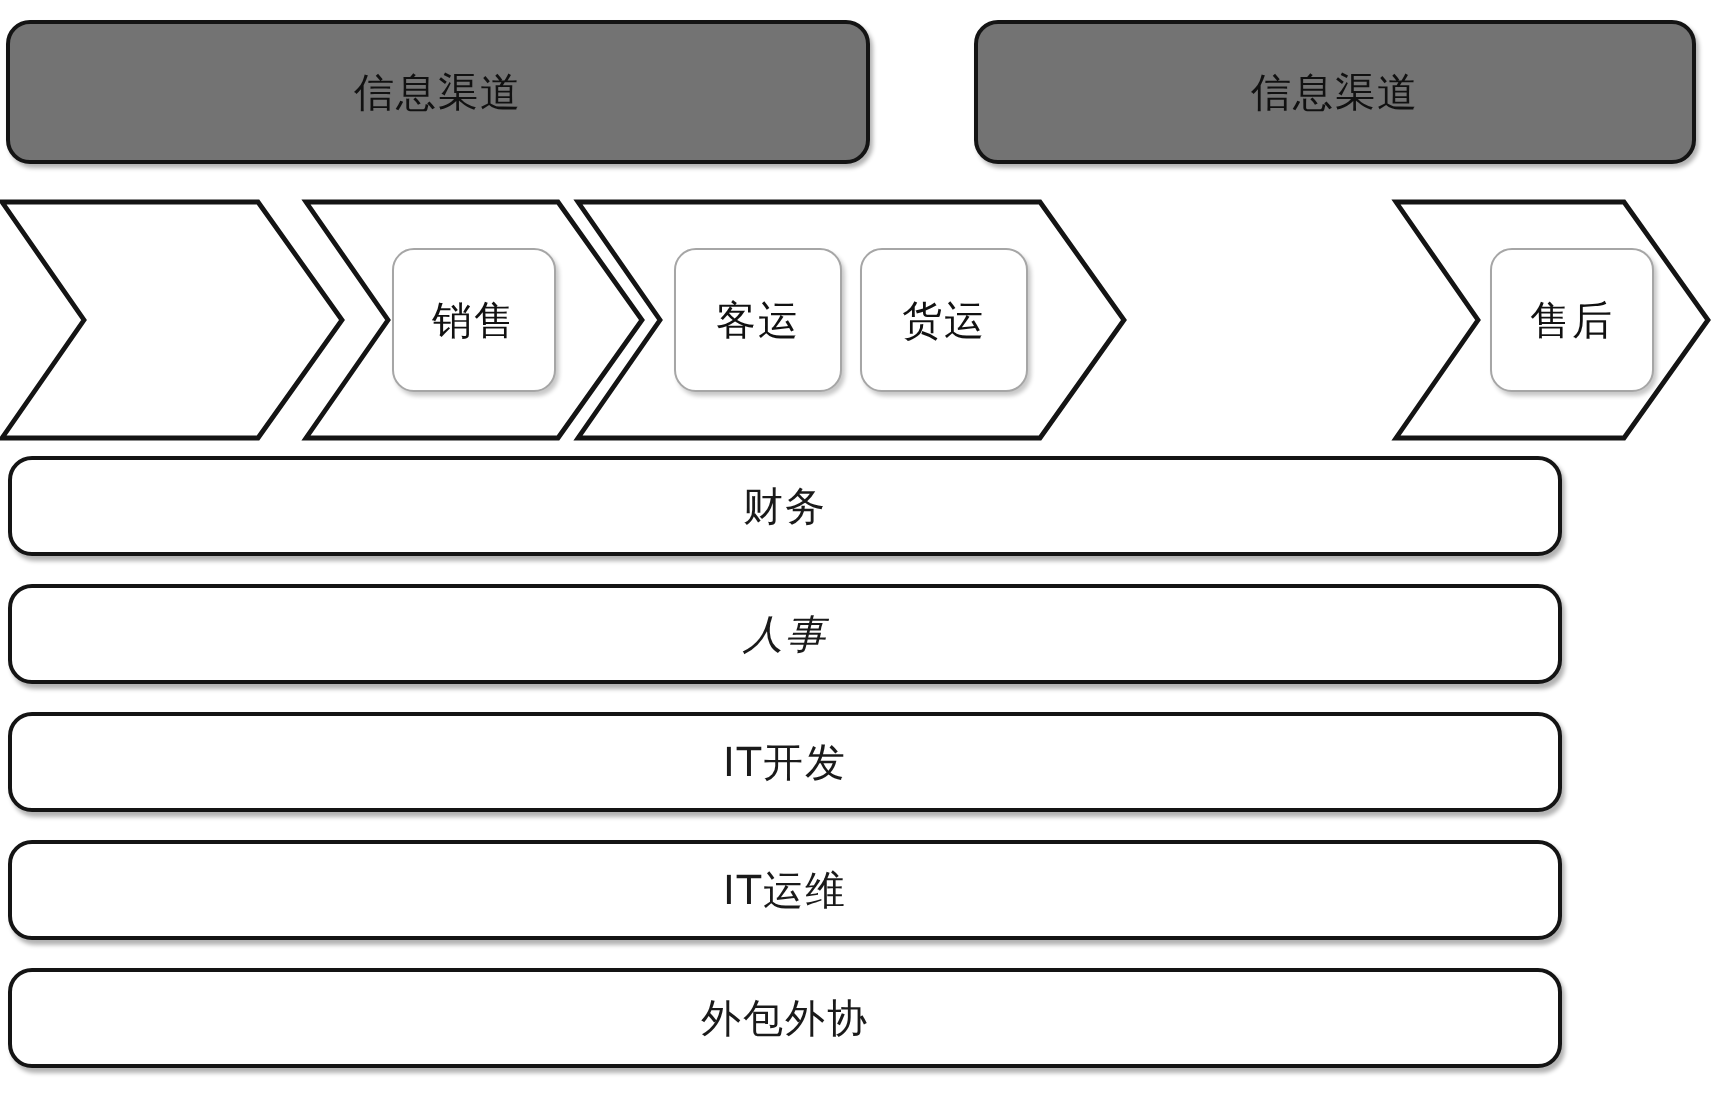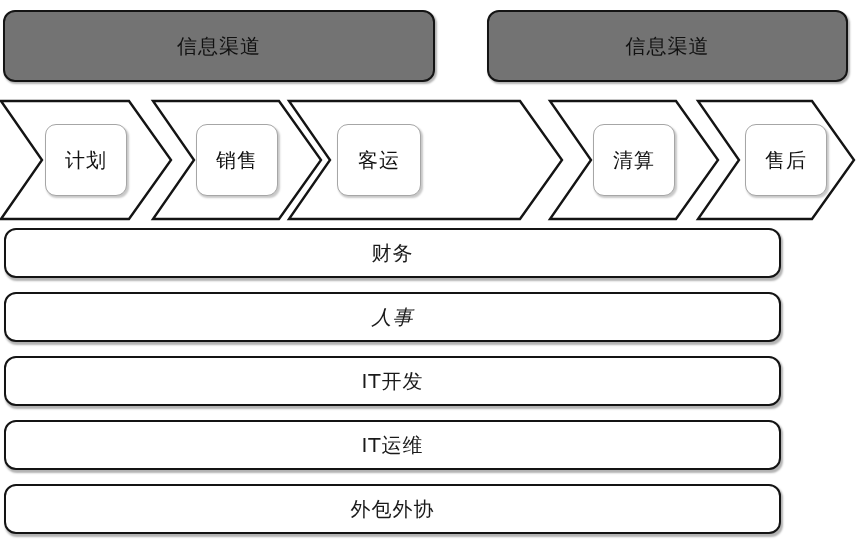--- a/index.html
+++ b/index.html
@@ -121,53 +121,41 @@
   </div>
   <div class="channel-box" style="left: 487px; top: 10px; width: 361px; height: 72px;">
     <span class="channel-label">信息渠道</span>
   </div>
 
   <div id="chevron-band">
       <div class="chevron" style="left: 0px; width: 172px;">
         <svg width="172" height="124" viewBox="0 0 172 124">
           <polygon points="1,3 129,3 171,62 129,121 1,121 42,62" fill="#ffffff" stroke="#141414" stroke-width="2.4" stroke-linejoin="miter"></polygon>
         </svg>
-        <div class="chevron-inner-wrap" style="left: 45px; width: 82px;">
-          <div class="stage-box" style="width: 82px;">
-            <span class="stage-label">计划</span>
-          </div>
-        </div>
       </div>
       <div class="chevron" style="left: 152px; width: 170px;">
         <svg width="170" height="124" viewBox="0 0 170 124">
           <polygon points="1,3 127,3 169,62 127,121 1,121 42,62" fill="#ffffff" stroke="#141414" stroke-width="2.4" stroke-linejoin="miter"></polygon>
         </svg>
         <div class="chevron-inner-wrap" style="left: 44px; width: 82px;">
           <div class="stage-box" style="width: 82px;">
             <span class="stage-label">销售</span>
           </div>
         </div>
       </div>
       <div class="chevron" style="left: 288px; width: 275px;">
         <svg width="275" height="124" viewBox="0 0 275 124">
           <polygon points="1,3 232,3 274,62 232,121 1,121 42,62" fill="#ffffff" stroke="#141414" stroke-width="2.4" stroke-linejoin="miter"></polygon>
         </svg>
         <div class="chevron-inner-wrap" style="left: 49px; width: 177px;">
           <div class="stage-box" style="width: 84px;">
             <span class="stage-label">客运</span>
           </div>
-        </div>
-      </div>
-      <div class="chevron" style="left: 549px; width: 170px;">
-        <svg width="170" height="124" viewBox="0 0 170 124">
-          <polygon points="1,3 127,3 169,62 127,121 1,121 42,62" fill="#ffffff" stroke="#141414" stroke-width="2.4" stroke-linejoin="miter"></polygon>
-        </svg>
-        <div class="chevron-inner-wrap" style="left: 44px; width: 82px;">
-          <div class="stage-box" style="width: 82px;">
-            <span class="stage-label">清算</span>
+          <div class="stage-box" style="width: 84px;">
+            <span class="stage-label">货运</span>
           </div>
         </div>
       </div>
       <div class="chevron" style="left: 697px; width: 158px;">
         <svg width="158" height="124" viewBox="0 0 158 124">
           <polygon points="1,3 115,3 157,62 115,121 1,121 42,62" fill="#ffffff" stroke="#141414" stroke-width="2.4" stroke-linejoin="miter"></polygon>
         </svg>
         <div class="chevron-inner-wrap" style="left: 38px; width: 82px; padding-left: 10px;">
           <div class="stage-box" style="width: 82px;">
             <span class="stage-label">售后</span>

